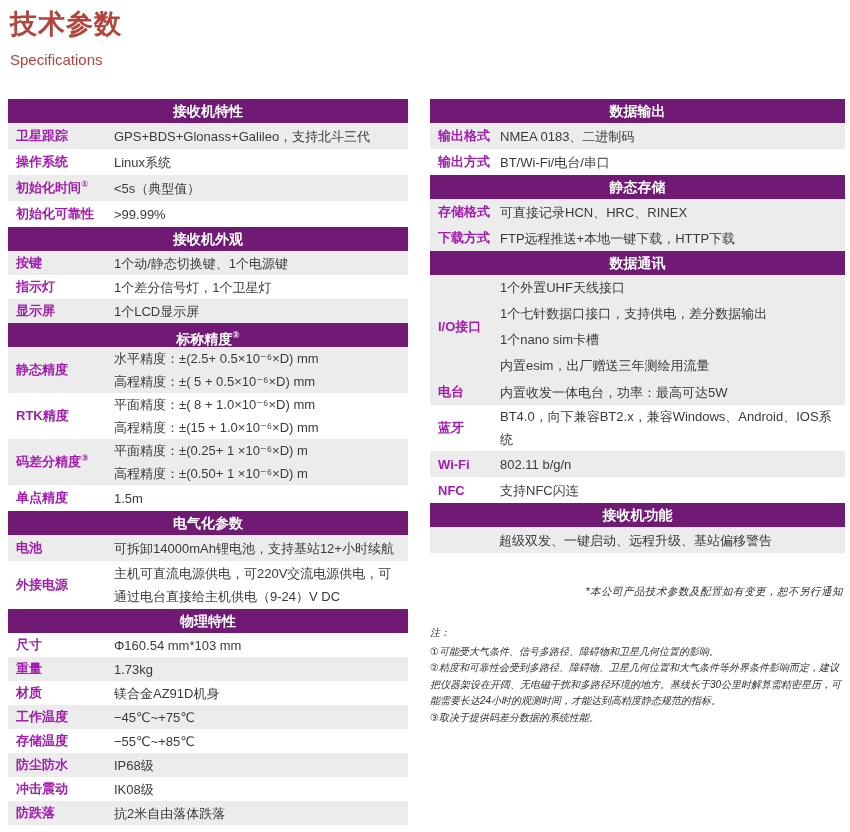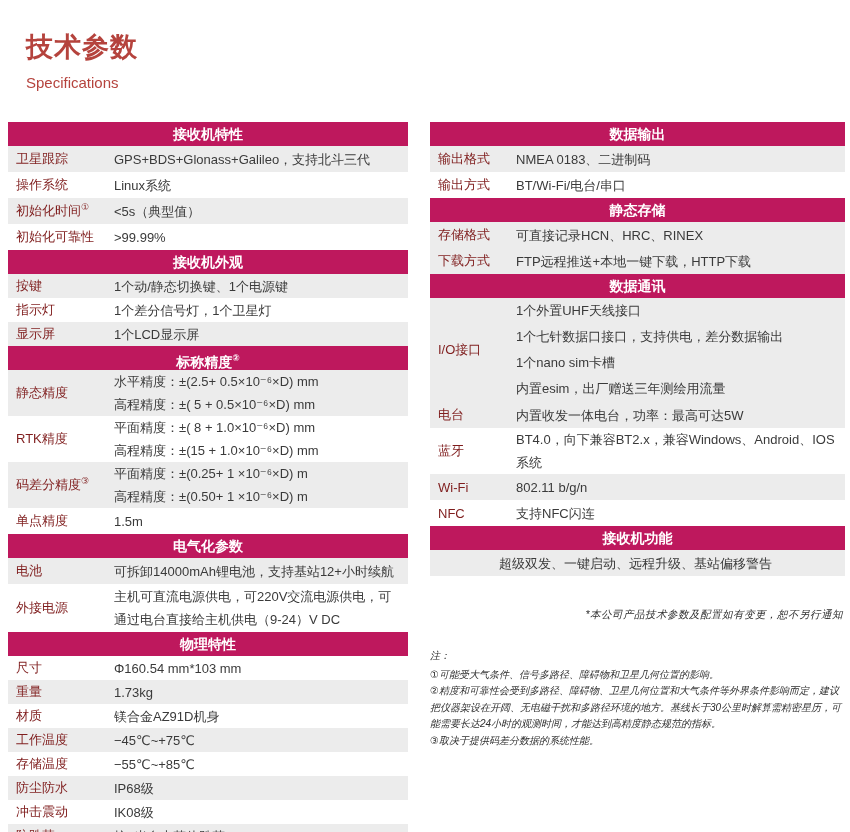--- a/index.html
+++ b/index.html
@@ -3,41 +3,41 @@
 <meta charset="utf-8">
 <style>
   * { margin:0; padding:0; box-sizing:border-box; }
   html,body { background:#ffffff; }
   .page {
     position:relative; width:850px; height:832px; overflow:hidden;
     background:#ffffff;
     font-family:"Liberation Sans","DejaVu Sans",sans-serif;
     color:#3a3a3a;
   }
-  .titleblock { padding:6px 0 0 26px;margin-top:23px; }
+  .titleblock { padding:6px 0 0 10px; }
   .title { font-size:27px; font-weight:bold; color:#b5433d; letter-spacing:1px; }
   .subtitle { font-size:15px; color:#b5433d; margin-top:9px; }
   .columns { display:flex; margin-top:31px; padding-left:8px; }
   .col { display:flex; flex-direction:column; }
   .col-left  { width:400px; margin-right:22px; }
   .col-right { width:415px; }
   .hd {
-    background:#be185d; color:#ffffff; text-align:center;
+    background:#701a75; color:#ffffff; text-align:center;
     font-weight:bold; font-size:14px; height:24px; line-height:24px;
   }
   .hd sup { font-size:9px; vertical-align:super; font-weight:bold; }
   .r { display:flex; align-items:center; min-height:26px; font-size:13px; }
   .r.s { background:#ececec; }
   .r2 { min-height:46px; }
   .r4 { min-height:104px; }
   .rp { min-height:24px;align-items:center; }
   .rx { min-height:48px; }
-  .lab { flex:none; font-weight:normal; color:#7f1d1d; padding-left:8px; align-self:center; }
+  .lab { flex:none; font-weight:bold; color:#a21caf; padding-left:8px; align-self:center; }
   .col-left  .lab { width:106px; }
-  .col-right .lab { width:86px; }
+  .col-right .lab { width:70px; }
   .lab sup { font-size:9px; vertical-align:super; }
   .val { flex:1; padding-right:4px; }
   .ln { line-height:23px; }
   .r4 .ln { line-height:26px; }
   .full { justify-content:center; text-align:center; }
   .full .ln { width:100%; }
   .noteswrap { margin-top:16px; padding-right:2px; }
   .disclaimer {
     text-align:right; font-size:10.5px; font-style:italic; color:#2f2f2f;
     letter-spacing:0.5px; margin-top:16px;

